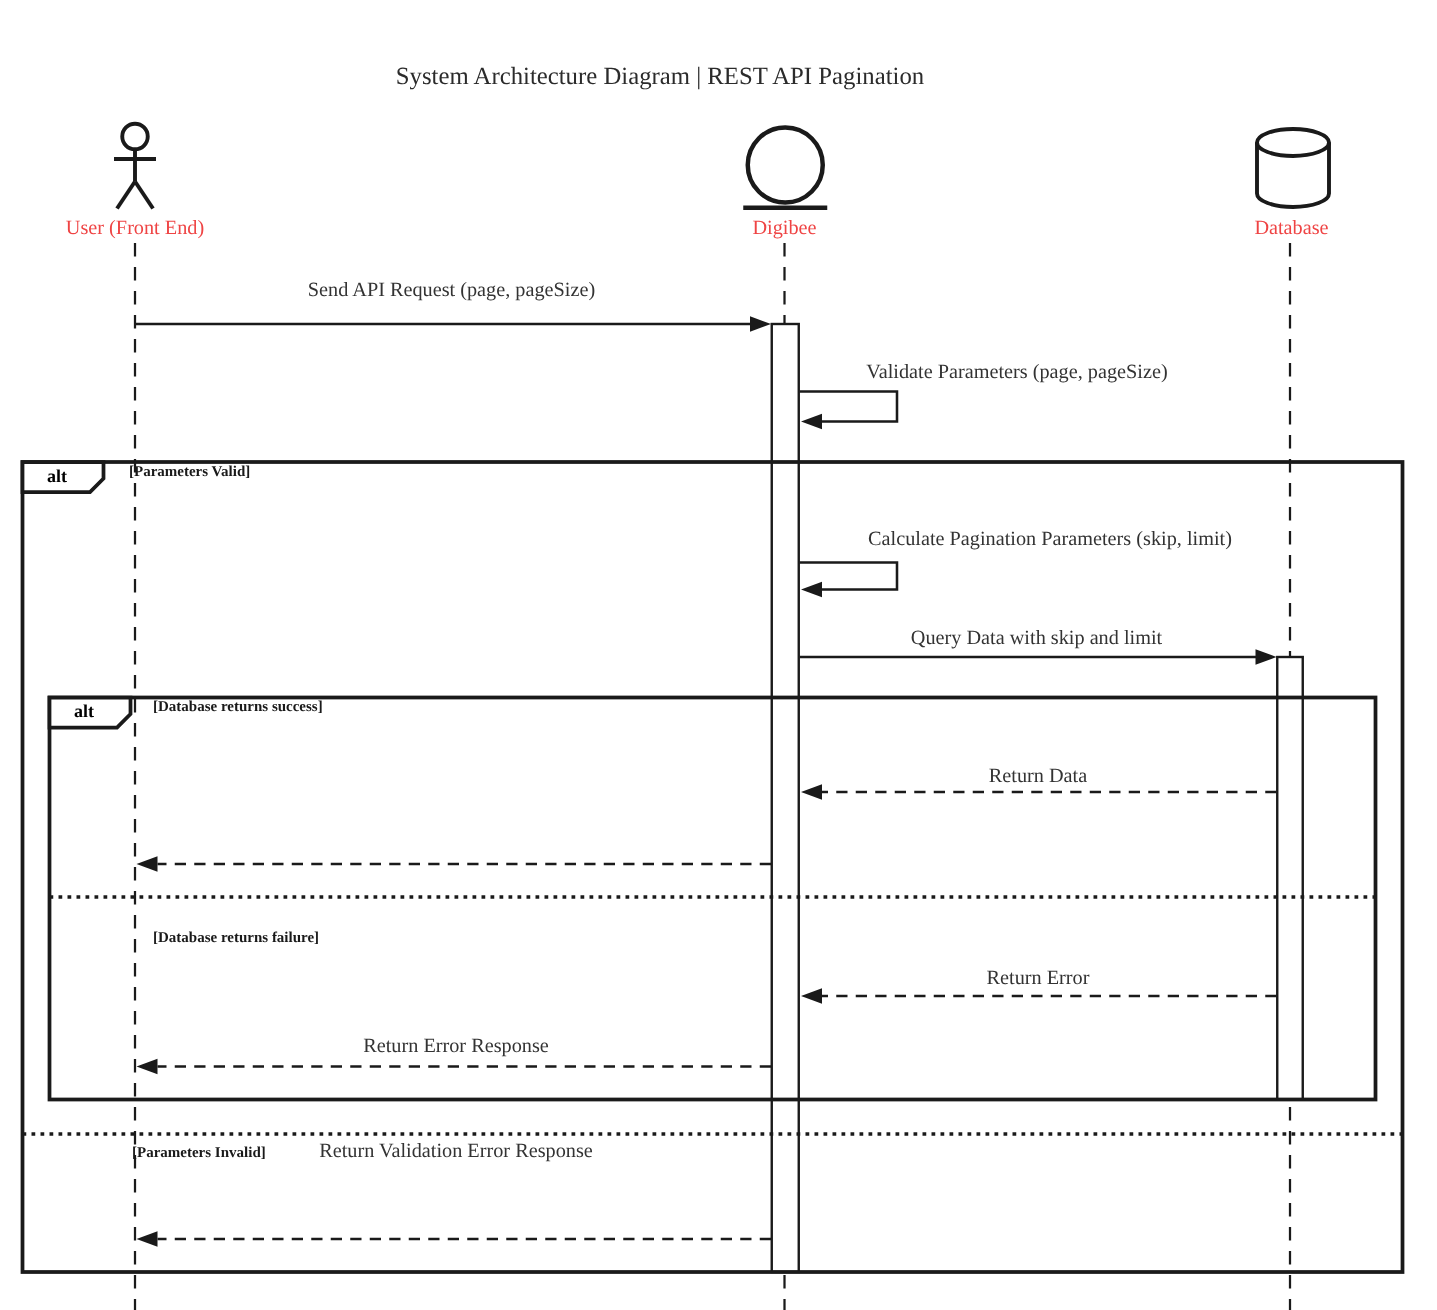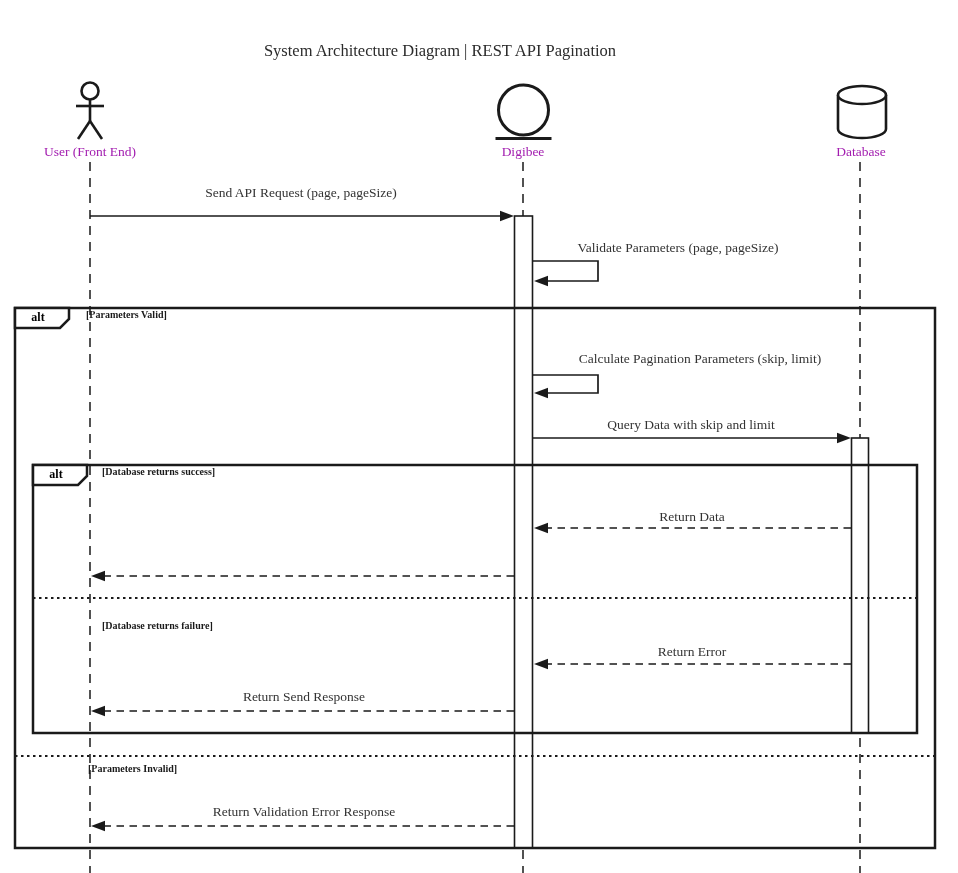--- a/index.html
+++ b/index.html
@@ -11,21 +11,21 @@
     overflow:hidden;
     margin-top:33px;
   }
   .artwork{position:absolute;left:0;top:0;}
   .title{
     position:absolute;top:8px;left:440px;transform:translateX(-50%);
     font-size:16.5px;color:#2b2b2b;white-space:nowrap;
   }
   .actor-label{
     position:absolute;top:111px;transform:translateX(-50%);
-    font-size:13.5px;color:#a21caf;white-space:nowrap;
+    font-size:13.5px;color:#ef4444;white-space:nowrap;
   }
   .msg-label{
     position:absolute;transform:translateX(-50%);
     font-size:13.5px;color:#333333;white-space:nowrap;
   }
   .guard-label{
     position:absolute;font-size:10px;font-weight:bold;color:#1a1a1a;white-space:nowrap;
   }
   .alt-op{
     position:absolute;width:46px;text-align:center;
@@ -134,22 +134,22 @@
   <div class="actor-label" style="left:90px;">User (Front End)</div>
   <div class="actor-label" style="left:523px;">Digibee</div>
   <div class="actor-label" style="left:861px;">Database</div>
 
   <div class="msg-label" style="left:301px;top:152px;">Send API Request (page, pageSize)</div>
   <div class="msg-label" style="left:700px;top:318px;">Calculate Pagination Parameters (skip, limit)</div>
   <div class="msg-label" style="left:678px;top:207px;">Validate Parameters (page, pageSize)</div>
   <div class="msg-label" style="left:691px;top:384px;">Query Data with skip and limit</div>
   <div class="msg-label" style="left:692px;top:476px;">Return Data</div>
   <div class="msg-label" style="left:692px;top:611px;text-align:center;">Return Error</div>
-  <div class="msg-label" style="left:304px;top:656px;">Return Send Response</div>
-  <div class="msg-label" style="left:304px;top:771px;">Return Validation Error Response</div>
+  <div class="msg-label" style="left:304px;top:656px;">Return Error Response</div>
+  <div class="msg-label" style="left:304px;top:726px;">Return Validation Error Response</div>
 
   <div class="alt-op" style="left:15px;top:277px;">alt</div>
   <div class="alt-op" style="left:33px;top:434px;">alt</div>
 
   <div class="guard-label" style="left:86px;top:276px;">[Parameters Valid]</div>
   <div class="guard-label" style="left:102px;top:433px;">[Database returns success]</div>
   <div class="guard-label" style="left:102px;top:587px;">[Database returns failure]</div>
   <div class="guard-label" style="left:88px;top:730px;">[Parameters Invalid]</div>
 
 </div>

